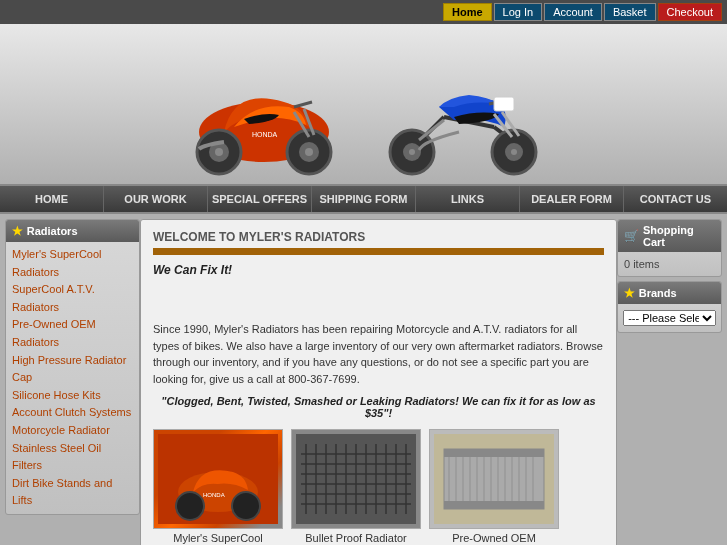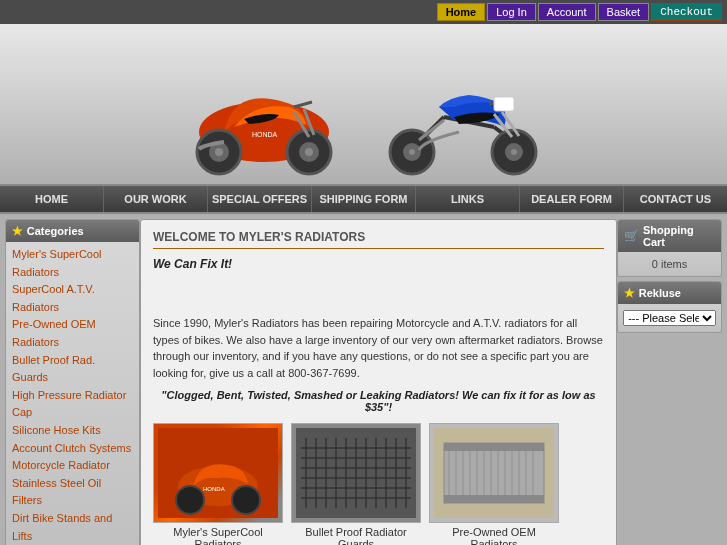--- a/index.html
+++ b/index.html
@@ -1,22 +1,22 @@
 <!DOCTYPE html>
 <html><head>
   <meta charset="utf-8">
   <style>
     * { margin: 0; padding: 0; box-sizing: border-box; }
     body { font-family: Arial, sans-serif; font-size: 12px; background: #c0c0c0; width: 727px; }
 
     
     .top-nav { background: #4a4a4a; display: flex; justify-content: flex-end; padding: 3px 5px; gap: 2px; }
-    .top-nav-btn { padding: 2px 8px; font-size: 11px; cursor: pointer; border: 1px solid #888; color: #fff; background: #4c1d95; }
+    .top-nav-btn { padding: 2px 8px; font-size: 11px; cursor: pointer; border: 1px solid #888; color: #fff; background: #0c4a6e; }
     .top-nav-btn.active { background: #c8a800; border-color: #a08000; color: #000; font-weight: bold; }
-    .top-nav-btn.orange { background: #0f766e; border-color: #a04010; font-family: Liberation Mono, monospace; }
+    .top-nav-btn.orange { background: #b91c1c; border-color: #a04010; }
 
     
     .hero { background: linear-gradient(to bottom, #e8e8e8, #b0b0b0); height: 160px; display: flex; justify-content: center; align-items: center; overflow: hidden; position: relative; }
 
     
 
     
     .main-nav { background: linear-gradient(to bottom, #5a5a5a, #3a3a3a); display: flex; border-top: 2px solid #888; border-bottom: 2px solid #888; }
     .main-nav-item { flex: 1; text-align: center; padding: 7px 2px; font-size: 11px; font-weight: bold; color: #e0e0e0; cursor: pointer; border-right: 1px solid #666; text-transform: uppercase; }
     .main-nav-item:last-child { border-right: none; }
@@ -27,37 +27,37 @@
     
     .sidebar-left { width: 135px; display: flex; flex-direction: column; gap: 4px; }
     .sidebar-section { background: linear-gradient(to bottom, #d8d8d8, #c0c0c0); border: 1px solid #999; border-radius: 3px; overflow: hidden; }
     .sidebar-header { background: linear-gradient(to bottom, #7a7a7a, #5a5a5a); color: #fff; font-size: 11px; font-weight: bold; padding: 4px 6px; display: flex; align-items: center; gap: 4px; }
     .sidebar-header .icon { color: #ffd700; font-size: 12px; }
     .sidebar-list { padding: 4px 6px; }
     .sidebar-list a { display: block; color: #b04000; font-size: 11px; line-height: 1.6; text-decoration: none; }
 
     
     .main-content { flex: 1; background: #f0f0f0; border: 1px solid #999; border-radius: 3px; padding: 10px 12px; min-height: 300px; }
-    .main-content-header { font-size: 12px; color: #555; font-weight: bold; text-transform: uppercase; margin-bottom: 8px; border-bottom: 1px solid #a16207; padding-bottom: 4px; }
+    .main-content-header { font-size: 12px; color: #555; font-weight: bold; text-transform: uppercase; margin-bottom: 8px; border-bottom: 7px solid #a16207; padding-bottom: 4px; }
     .welcome-title { font-size: 12px; font-weight: bold; font-style: italic; color: #222; margin-bottom: 8px; }
     .welcome-text { font-size: 11px; color: #333; line-height: 1.5; margin-bottom: 8px; margin-top: 44px; }
     .promo-text { font-size: 11px; color: #222; font-style: italic; font-weight: bold; text-align: center; margin-bottom: 10px; }
 
     .product-grid { display: flex; gap: 8px; flex-wrap: wrap; margin-bottom: 8px; }
     .product-item { width: 130px; text-align: center; }
     .product-img { width: 130px; height: 100px; background: #ccc; border: 1px solid #aaa; overflow: hidden; display: flex; align-items: center; justify-content: center; }
     .product-label { font-size: 11px; color: #333; margin-top: 3px; }
 
     
     .rad-1 { background: linear-gradient(135deg, #cc4400 30%, #ff6600 50%, #cc4400 70%, #888 90%); }
 
     
     .sidebar-right { width: 105px; display: flex; flex-direction: column; gap: 4px; }
     .cart-section { background: linear-gradient(to bottom, #d8d8d8, #c0c0c0); border: 1px solid #999; border-radius: 3px; overflow: hidden; }
-    .cart-items { padding: 6px; font-size: 11px; color: #444; text-align: center; }
+    .cart-items { padding: 6px; font-size: 11px; color: #444; text-align: left; }
     .brands-section { background: linear-gradient(to bottom, #d8d8d8, #c0c0c0); border: 1px solid #999; border-radius: 3px; overflow: hidden; }
     .brands-select { width: 90%; margin: 6px auto; display: block; font-size: 11px; }
 
     
     .hero-wrap { position: relative; width: 420px; height: 155px; }
 
     .sport-bike {
       position: absolute; left: 10px; bottom: 5px;
       width: 200px; height: 120px;
     }
@@ -151,27 +151,26 @@
   <div class="main-nav-item">DEALER FORM</div>
   <div class="main-nav-item">CONTACT US</div>
 </div>
 
 <div class="content-wrapper">
 
   <div class="sidebar-left">
     <div class="sidebar-section">
       <div class="sidebar-header">
         <span class="icon">★</span>
-        <span>Categories</span>
+        <span>Radiators</span>
       </div>
       <div class="sidebar-list">
         <a href="#">Myler's SuperCool Radiators</a>
         <a href="#">SuperCool A.T.V. Radiators</a>
         <a href="#">Pre-Owned OEM Radiators</a>
-        <a href="#">Bullet Proof Rad. Guards</a>
         <a href="#">High Pressure Radiator Cap</a>
         <a href="#">Silicone Hose Kits</a>
         <a href="#">Account Clutch Systems</a>
         <a href="#">Motorcycle Radiator</a>
         <a href="#">Stainless Steel Oil Filters</a>
         <a href="#">Dirt Bike Stands and Lifts</a>
 
       </div>
     </div>
 
@@ -301,21 +300,21 @@
     <div class="cart-section">
       <div class="sidebar-header">
         <span class="icon">🛒</span>
         <span>Shopping Cart</span>
       </div>
       <div class="cart-items">0 items</div>
     </div>
     <div class="brands-section">
       <div class="sidebar-header">
         <span class="icon">★</span>
-        <span>Rekluse</span>
+        <span>Brands</span>
       </div>
       <select class="brands-select">
         <option>--- Please Select ---</option>
       </select>
     </div>
   </div>
 
 </div>
 
 </body></html>

